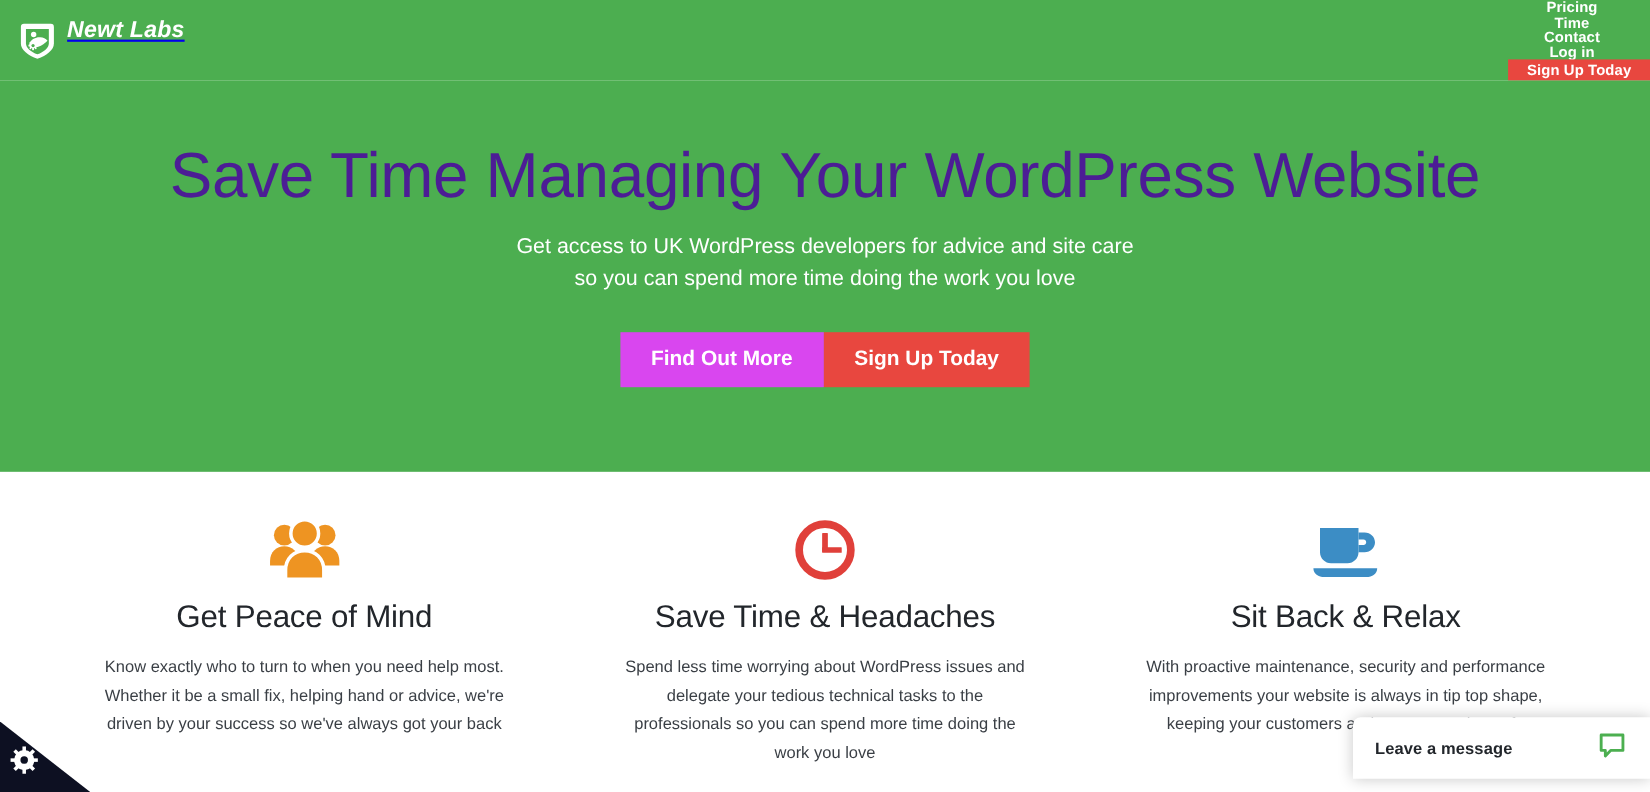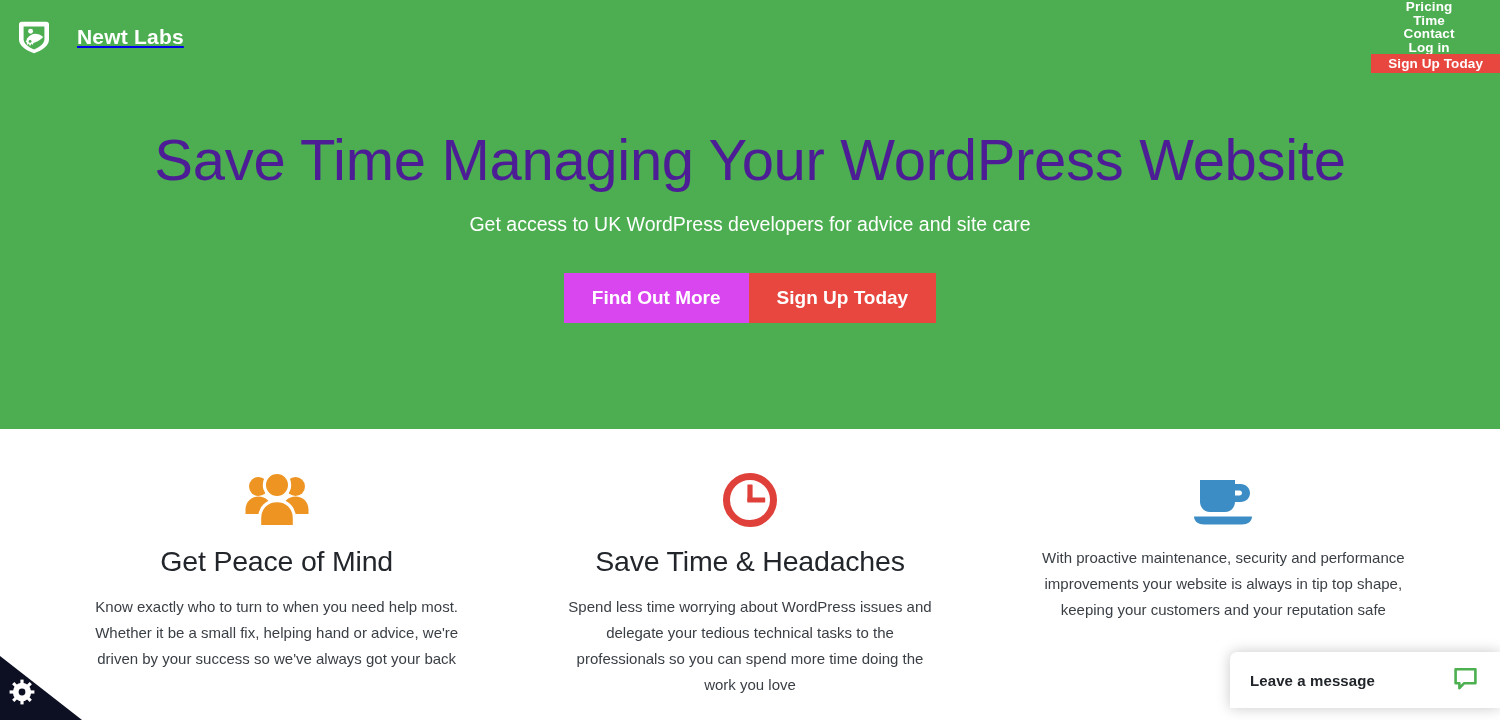--- a/index.html
+++ b/index.html
@@ -17,23 +17,23 @@
     width:100%;
     height:73px;
     background:#4CAE50;
     display:flex;
     align-items:center;
     justify-content:space-between;
     padding:0 0 0 10px;
   }
   .brand {
     display:flex;
-    align-items:center;
-    gap:23px;
+    gap:7px;
     padding-left:4px;
+    font-style:italic;
   }
   .brand-mark { width:40px; height:40px; display:block; }
   .brand-name {
     color:#ffffff;
     font-size:21px;
     font-weight:bold;
     letter-spacing:0.2px;
     line-height:1;
   }
 
@@ -224,20 +224,21 @@
     <a class="nav-link" href="#">Log in</a>
     <button class="nav-cta">Sign Up Today</button>
   </nav>
 
 </header>
 
 <section class="hero">
   <h1 class="hero-title">Save Time Managing Your WordPress Website</h1>
   <p class="hero-sub">
     <span>Get access to UK WordPress developers for advice and site care</span><br>
+    <span>so you can spend more time doing the work you love</span>
   </p>
   <div class="hero-actions">
     <button class="btn btn-primary">Find Out More</button>
     <button class="btn btn-danger">Sign Up Today</button>
   </div>
 </section>
 
 <section class="features">
 
   <div class="feature">
@@ -272,20 +273,21 @@
   <div class="feature">
     <div class="feature-icon">
       <svg width="70" height="58" viewBox="0 0 70 58" aria-hidden="true">
         <g fill="#3C8DC5">
           <path d="M12 9 H47 V31 C47 36.5 42.5 41 37 41 H22 C16.5 41 12 36.5 12 31 Z"></path>
           <path d="M47 13 H52.5 C58 13 62 17 62 22 C62 27 58 31 52.5 31 H47 V24.5 H51.5 C53 24.5 54 23.4 54 22 C54 20.6 53 19.5 51.5 19.5 H47 Z"></path>
           <path d="M6 45.5 H64 C64 50.5 59.5 53.5 54 53.5 H16 C10.5 53.5 6 50.5 6 45.5 Z"></path>
         </g>
       </svg>
     </div>
+    <h2 class="feature-title">Sit Back &amp; Relax</h2>
     <p class="feature-body">With proactive maintenance, security and performance improvements your website is always in tip top shape, keeping your customers and your reputation safe</p>
   </div>
 
 </section>
 
 <div class="chat-widget">
   <span class="chat-label">Leave a message</span>
   <span>
     <svg width="25" height="25" viewBox="0 0 25 25" aria-hidden="true">
       <path d="M2.6 3.2 H22.4 V17.2 H11.2 L6.4 22.2 V17.2 H2.6 Z" fill="none" stroke="#4CAF50" stroke-width="2.6" stroke-linejoin="round"></path>

